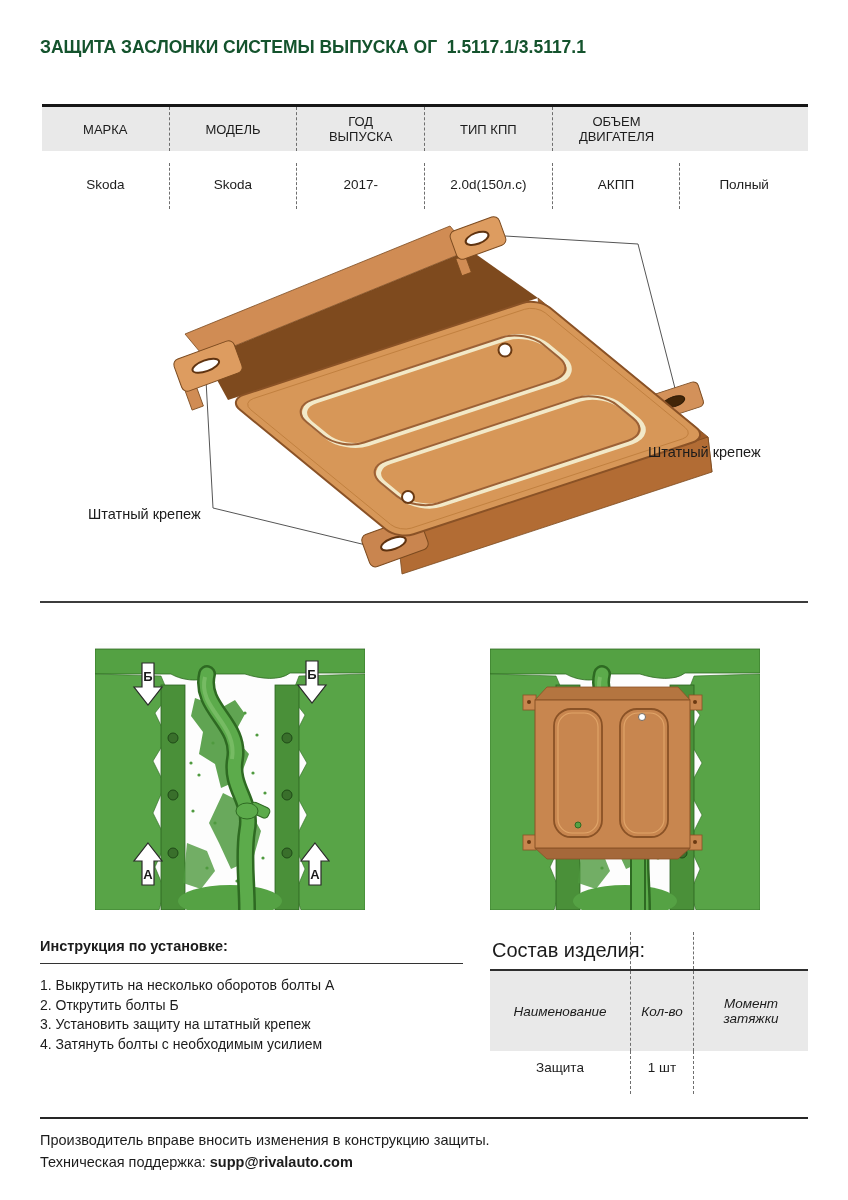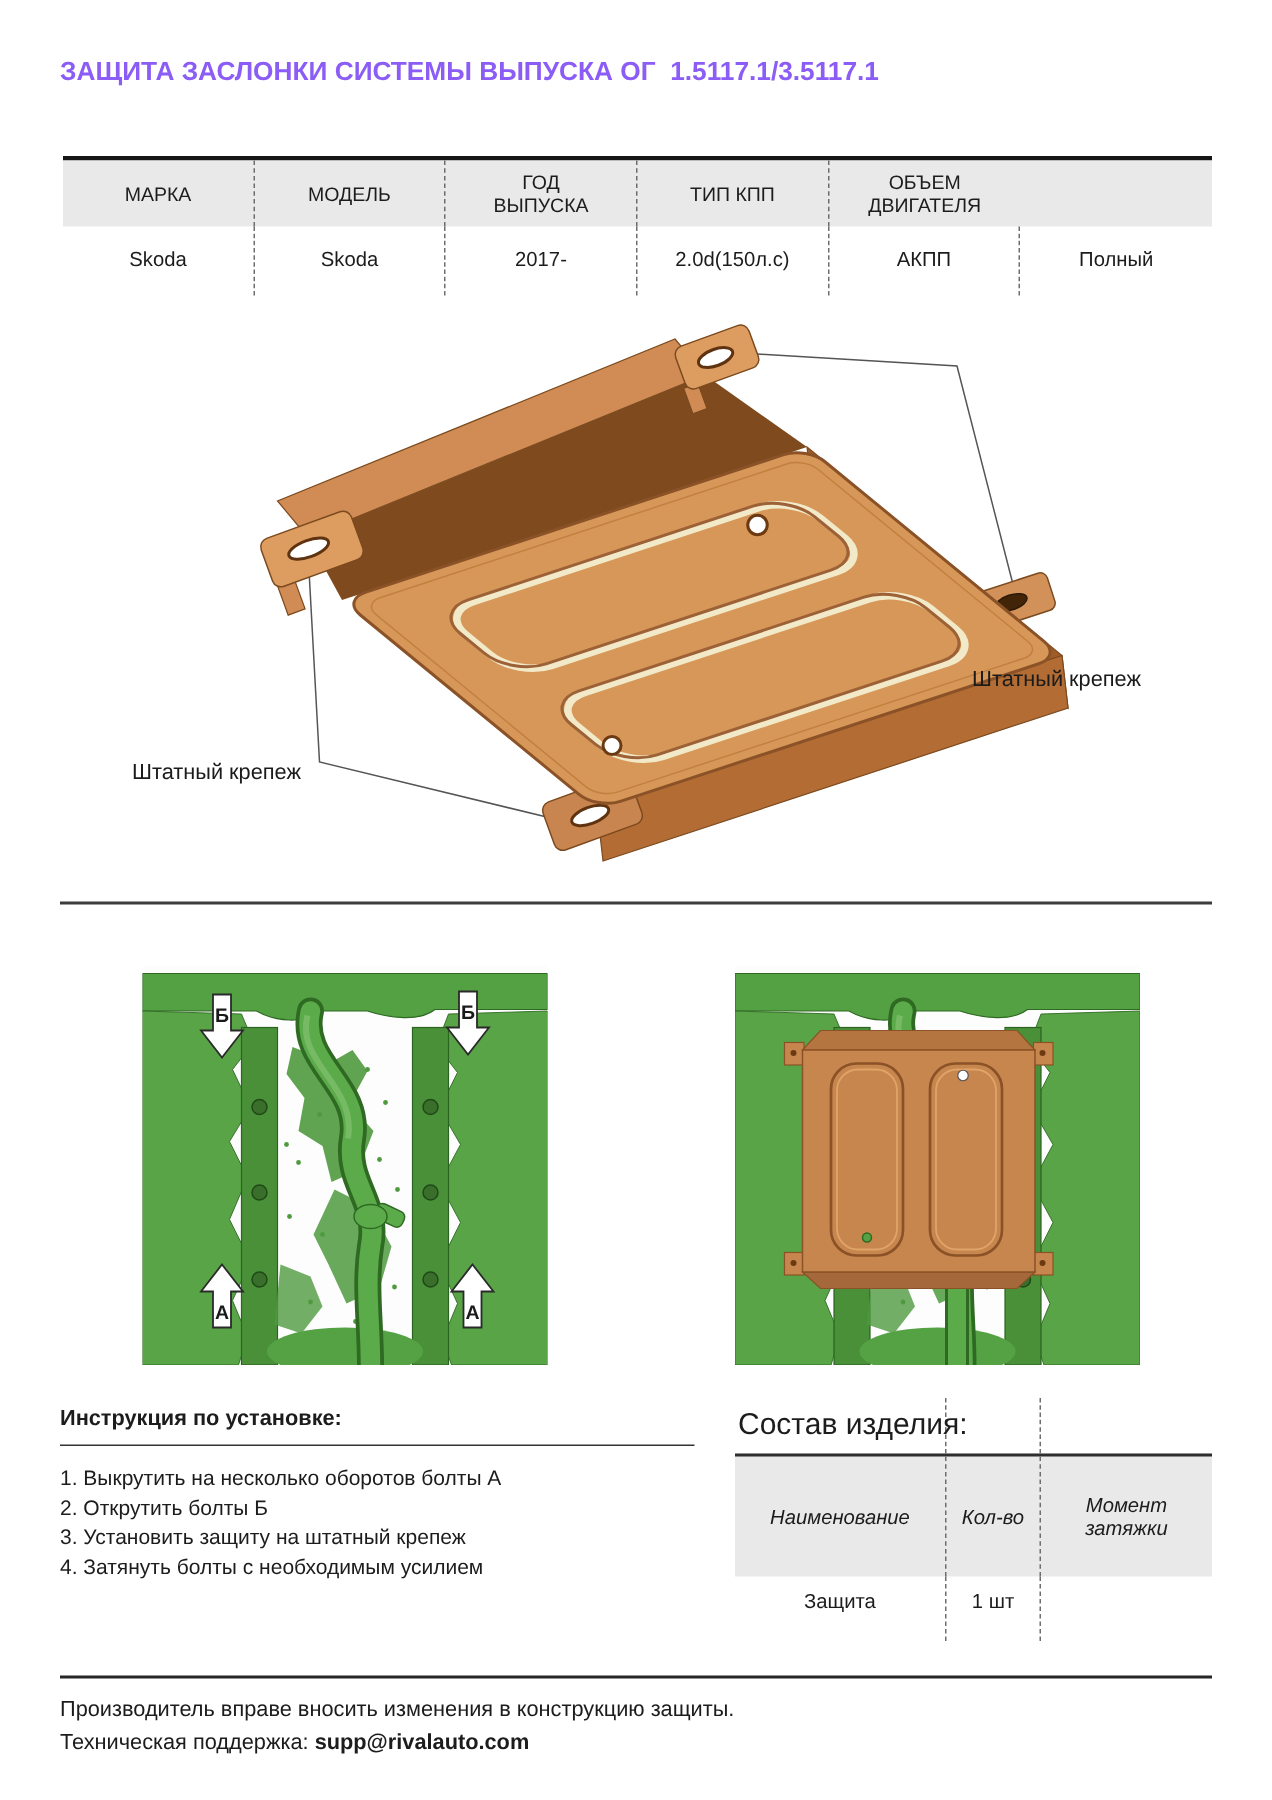--- a/index.html
+++ b/index.html
@@ -2,30 +2,30 @@
 <html><head>
 <meta charset="utf-8">
 <style>
   html,body{margin:0;padding:0;background:#ffffff;}
   .page{position:relative;width:848px;height:1200px;background:#fff;overflow:hidden;
         font-family:"Liberation Sans",sans-serif;color:#1c1c1c;}
 
   
   .title-block{position:absolute;left:40px;top:33px;}
   .title-line1{font-size:16px;letter-spacing:.3px;color:#2a2a2a;}
-  .title-line2{font-size:17.5px;font-weight:bold;margin-top:4px;white-space:pre;color:#8b5cf6;}
+  .title-line2{font-size:17.5px;font-weight:bold;margin-top:4px;white-space:pre;color:#14532d;}
 
   
   .spec-table{position:absolute;left:42px;top:104px;width:766px;border-top:3px solid #161616;}
   .spec-row{display:grid;grid-template-columns:repeat(6,1fr);}
   .spec-row.head{background:#e9e9e9;}
   .spec-cell{display:flex;align-items:center;justify-content:center;text-align:center;
              font-size:13px;line-height:15px;white-space:pre-line;padding:7px 4px;}
   .spec-row.head .spec-cell{min-height:30px;}
-  .spec-row.body .spec-cell{min-height:24px;font-size:13.5px;padding:9px 4px 13px 4px;}
+  .spec-row.body .spec-cell{min-height:24px;font-size:13.5px;padding:9px 4px 13px 4px;margin-top:12px;}
   .spec-cell:not(:last-child){border-right:1px dashed #6e6e6e;}
 
   
   .render-svg{position:absolute;left:0;top:210px;}
 
   
   .divider{position:absolute;left:40px;top:601px;width:768px;border-top:2.5px solid #3c3c3c;}
 
   
   .photo-left{position:absolute;left:95px;top:643px;}

